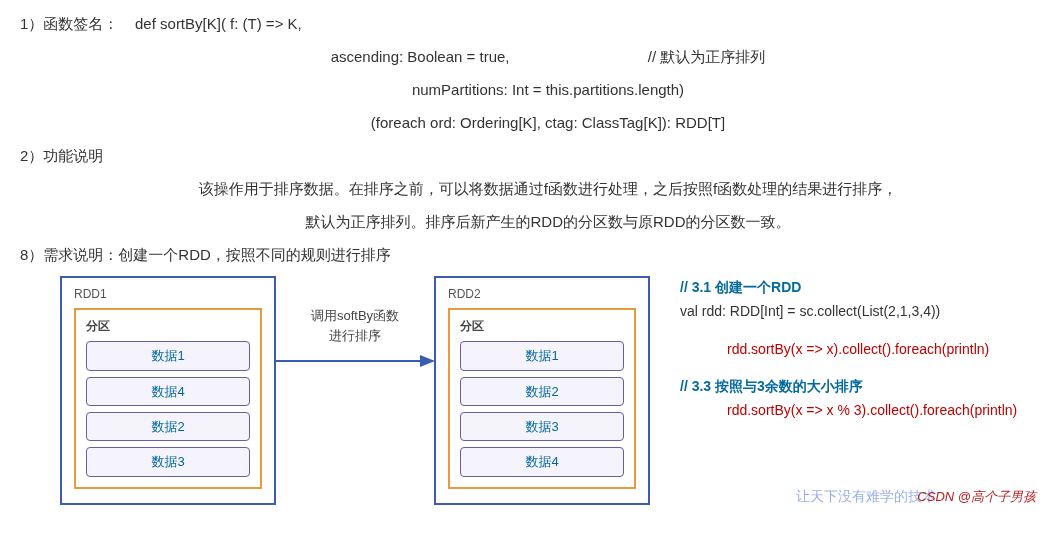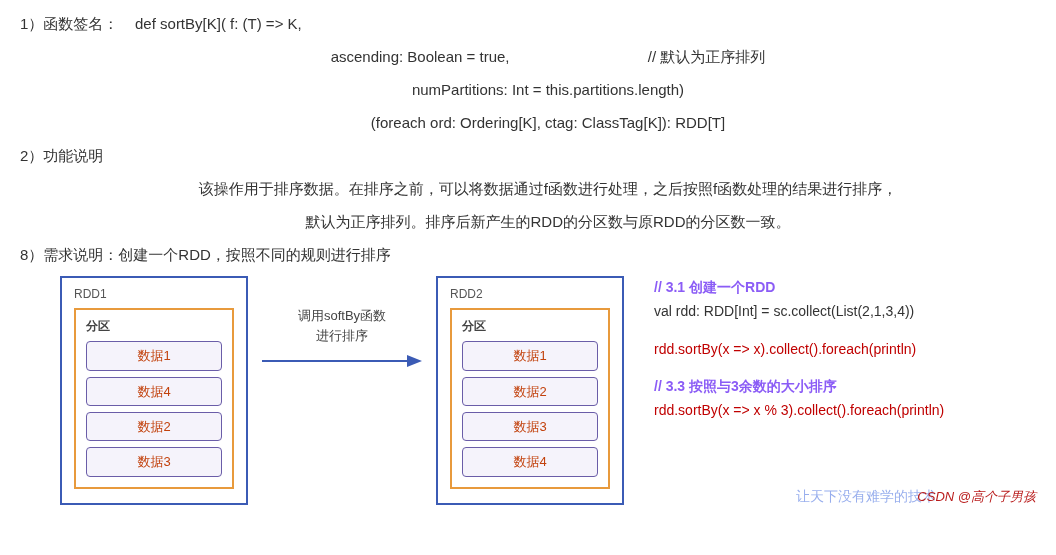--- a/index.html
+++ b/index.html
@@ -16,21 +16,21 @@
     .line { margin-bottom: 6px; }
     .indent1 { padding-left: 40px; text-align: center; }
     .diagram-row {
       display: flex;
       align-items: flex-start;
       padding-left: 40px;
       margin-top: 8px;
     }
     .rdd-box {
       border: 2px solid #3b5bb5;
-      width: 188px;
+      width: 216px;
       padding: 6px 12px 14px 12px;
       position: relative;
     }
     .rdd-label {
       font-size: 12px;
       color: #555;
       margin-bottom: 2px;
     }
     .partition-box {
       border: 2px solid #e89a3c;
@@ -44,48 +44,48 @@
       font-weight: bold;
     }
     .data-item {
       border: 1.5px solid #6a5da8;
       border-radius: 4px;
       background: #f5f3fb;
       text-align: center;
       font-size: 13px;
       padding: 2px 0;
       margin-bottom: 6px;
-      color: #c2410c;
+      color: #0369a1;
     }
     .data-item:last-child { margin-bottom: 0; }
     .arrow-area {
       display: flex;
       flex-direction: column;
       align-items: center;
       justify-content: flex-start;
-      width: 188px;
+      width: 158px;
       padding-top: 30px;
     }
     .arrow-caption {
       font-size: 13px;
       color: #444;
       text-align: center;
       margin-bottom: 6px;
       line-height: 1.5;
     }
     .arrow-svg { display: block; }
     .code-col {
       padding-left: 30px;
       flex: 1;
       font-size: 14px;
       line-height: 1.7;
     }
     .code-block { margin-bottom: 14px; }
-    .comment { color: #8b5cf6; font-weight: bold; }
-    .code-red { color: #c00000; }
+    .comment { color: #0369a1; font-weight: bold; }
+    .code-red { color: #c00000; margin-left: 47px; }
     .code-normal { color: #333; }
     .watermark {
       position: absolute;
       bottom: 6px;
       right: 20px;
       font-size: 13px;
       color: #b91c1c;
       font-style: italic;
     }
     .watermark2 {

